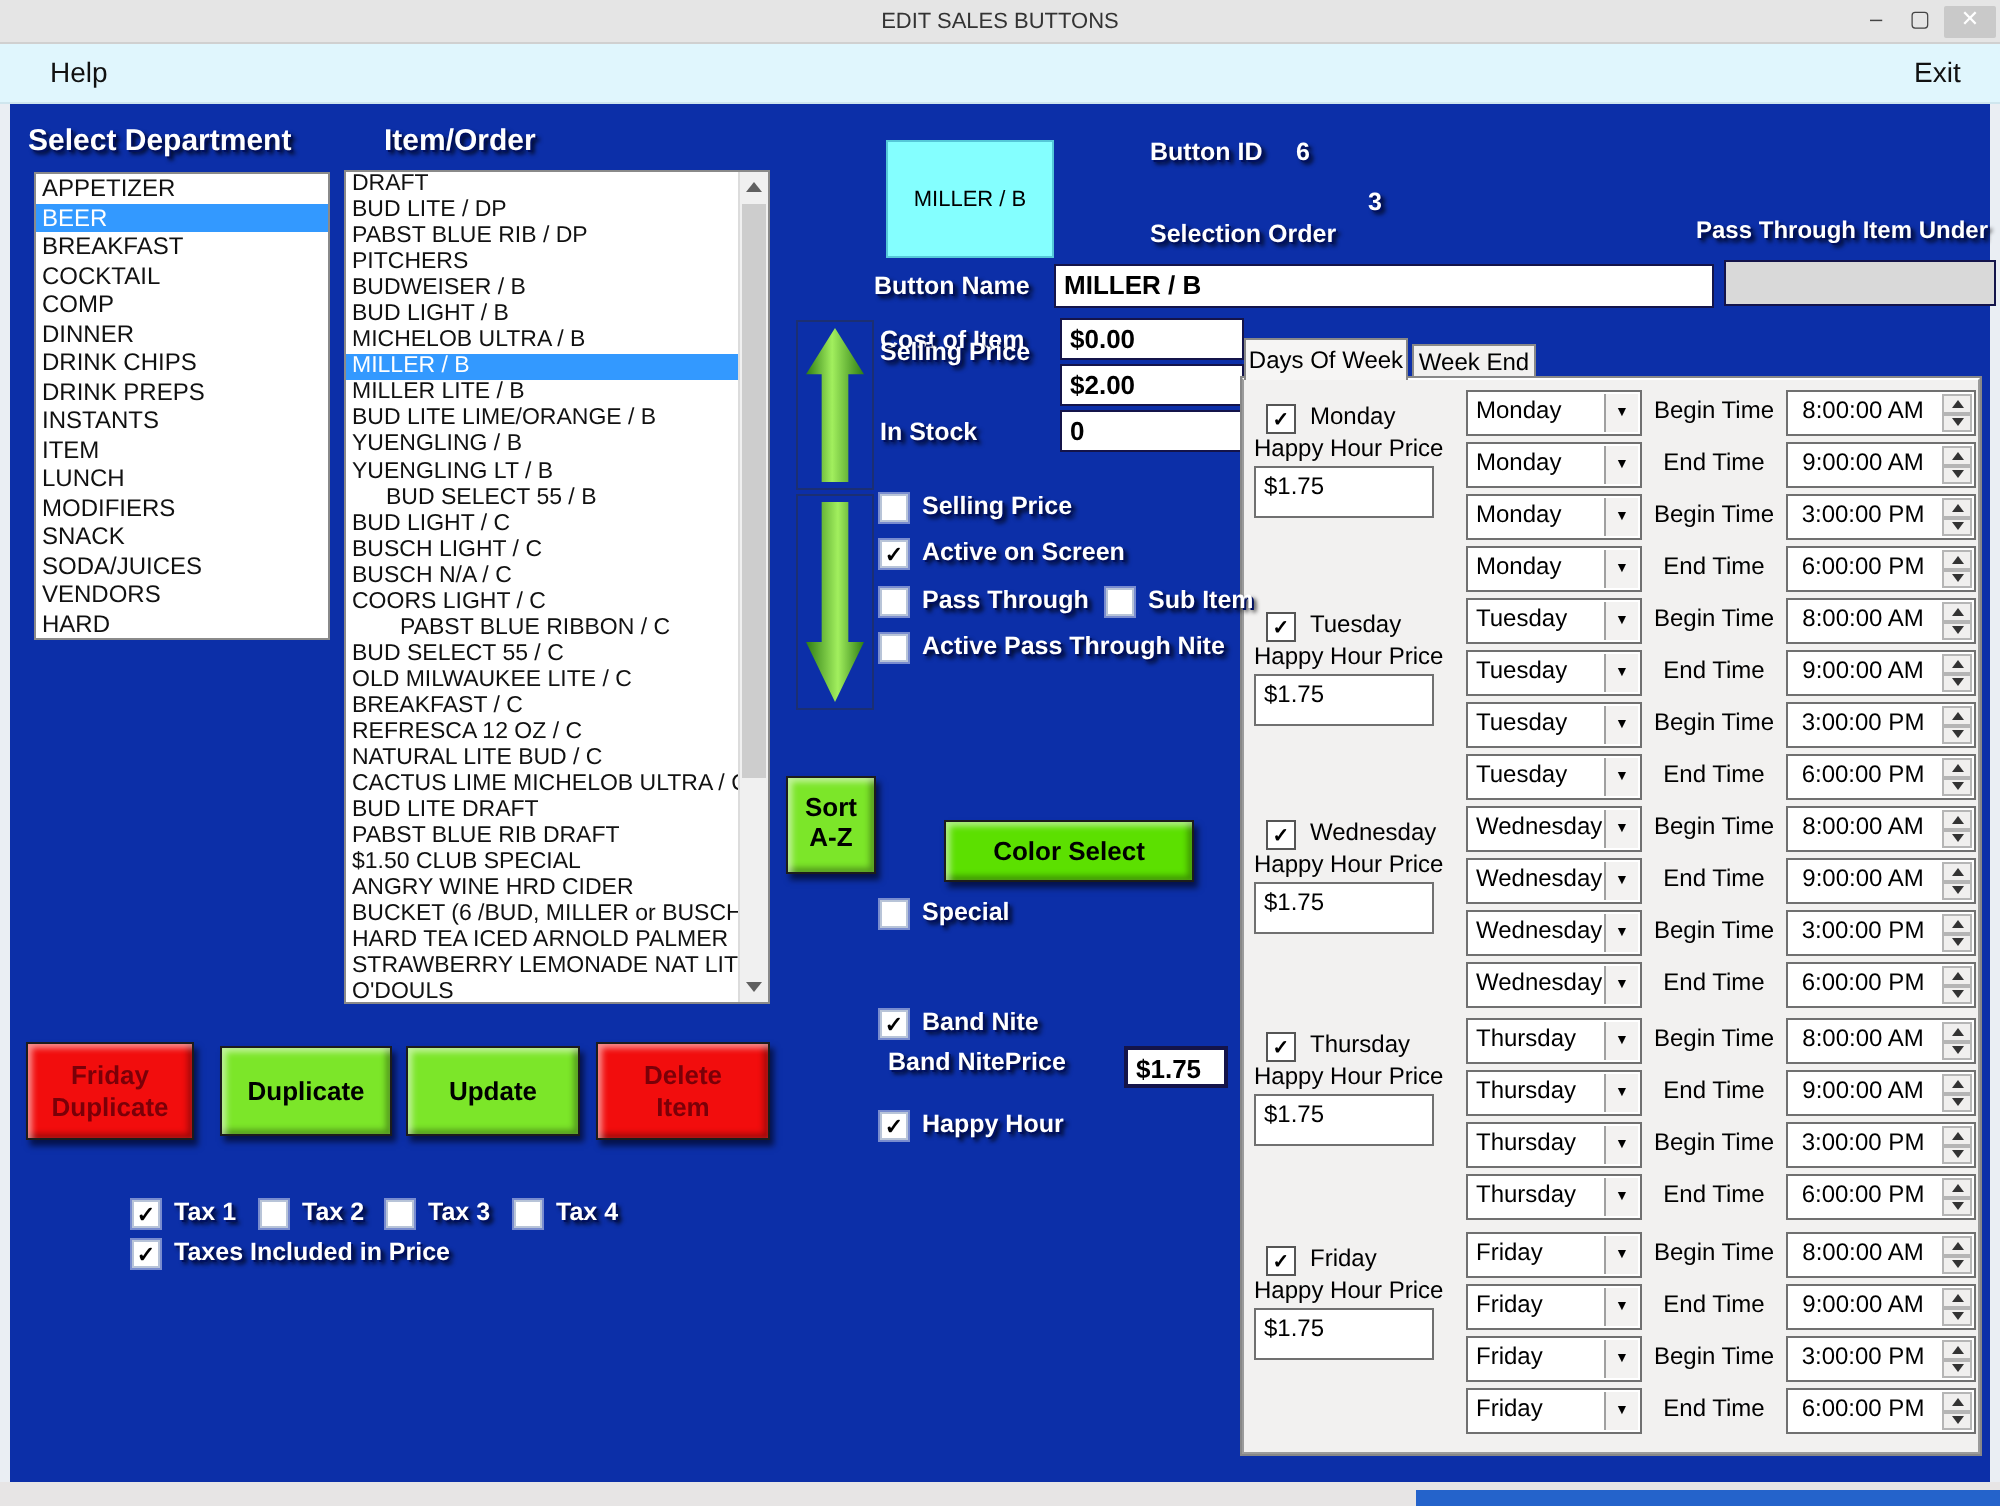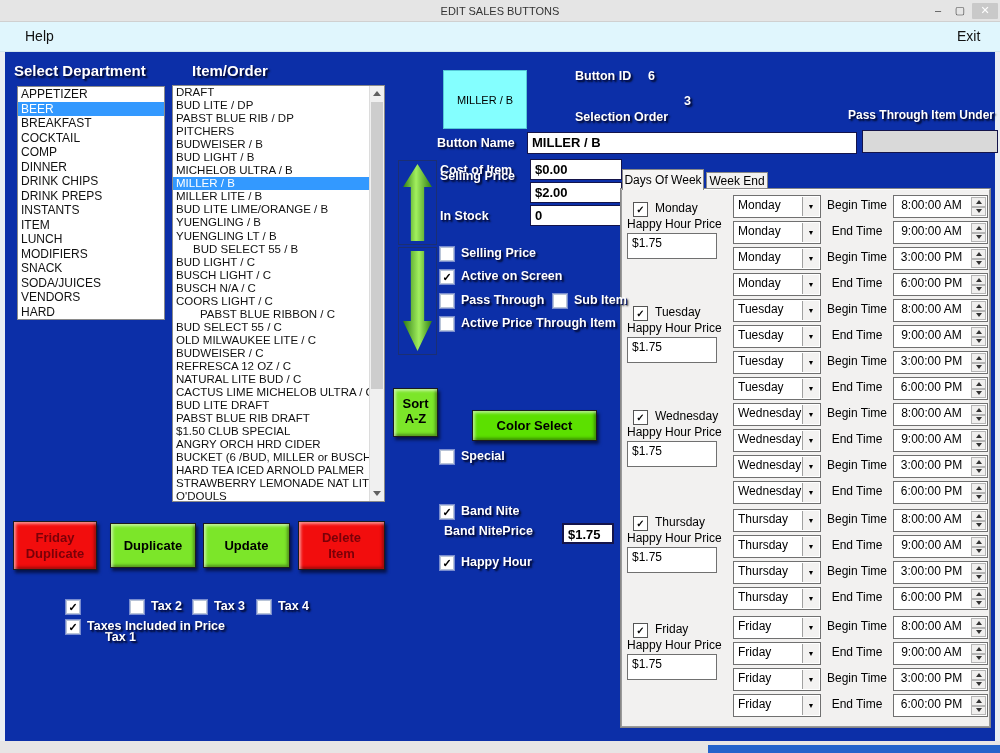--- a/index.html
+++ b/index.html
@@ -143,28 +143,28 @@
     <div class="irow" style="width: 196px;">YUENGLING / B</div>
     <div class="irow" style="width: 196px;">YUENGLING LT / B</div>
     <div class="irow" style="width: 196px; padding-left: 20px;">BUD SELECT 55 / B</div>
     <div class="irow" style="width: 196px;">BUD LIGHT / C</div>
     <div class="irow" style="width: 196px;">BUSCH LIGHT / C</div>
     <div class="irow" style="width: 196px;">BUSCH N/A / C</div>
     <div class="irow" style="width: 196px;">COORS LIGHT / C</div>
     <div class="irow" style="width: 196px; padding-left: 27px;">PABST BLUE RIBBON / C</div>
     <div class="irow" style="width: 196px;">BUD SELECT 55 / C</div>
     <div class="irow" style="width: 196px;">OLD MILWAUKEE LITE / C</div>
-    <div class="irow" style="width: 196px;">BUDWEISER / C</div>
+    <div class="irow" style="width: 196px;">BREAKFAST / C</div>
     <div class="irow" style="width: 196px;">REFRESCA  12 OZ / C</div>
     <div class="irow" style="width: 196px;">NATURAL LITE BUD / C</div>
     <div class="irow" style="width: 196px;">CACTUS LIME MICHELOB ULTRA / C</div>
     <div class="irow" style="width: 196px;">BUD LITE DRAFT</div>
     <div class="irow" style="width: 196px;">PABST BLUE RIB DRAFT</div>
     <div class="irow" style="width: 196px;">$1.50 CLUB SPECIAL</div>
-    <div class="irow" style="width: 196px;">ANGRY ORCH HRD CIDER</div>
+    <div class="irow" style="width: 196px;">ANGRY WINE HRD CIDER</div>
     <div class="irow" style="width: 196px;">BUCKET (6 /BUD, MILLER or BUSCH L</div>
     <div class="irow" style="width: 196px;">HARD TEA ICED ARNOLD PALMER</div>
     <div class="irow" style="width: 196px;">STRAWBERRY LEMONADE NAT LITE</div>
     <div class="irow" style="width: 196px;">O'DOULS</div>
   </div>
 
 <div class="abs preview" style="left:443px;top:70px;width:84px;height:59px;">MILLER / B</div>
 <div class="abs lbl" style="left:575px;top:69px;">Button ID</div>
 <div class="abs lbl" style="left:648px;top:69px;">6</div>
 <div class="abs lbl" style="left:575px;top:94px;margin-top:16px;">Selection Order</div>
@@ -567,39 +567,39 @@
     <div class="abs btn3d green" style="left: 203px; top: 523px; width: 87px; height: 45px; font-size: 13px; display: flex; flex-direction: column; align-items: center; justify-content: center; line-height: 1.2;">
       <div>Update</div>
     </div>
     <div class="abs btn3d red" style="left: 298px; top: 521px; width: 87px; height: 49px; font-size: 13px; display: flex; flex-direction: column; align-items: center; justify-content: center; line-height: 1.2;">
       <div>Delete</div>
       <div>Item</div>
     </div>
   </div>
 <div id="tax-area">
     <div class="abs cb" style="left: 66px; top: 600px;">✓</div>
-    <div class="abs lbl" style="left: 87px; top: 630px; margin-left: 18px;">Tax 1</div>
+    <div class="abs lbl" style="left: 87px; top: 599px;">Tax 1</div>
     <div class="abs cb" style="left: 130px; top: 600px;"></div>
     <div class="abs lbl" style="left: 151px; top: 599px;">Tax 2</div>
     <div class="abs cb" style="left: 193px; top: 600px;"></div>
     <div class="abs lbl" style="left: 214px; top: 599px;">Tax 3</div>
     <div class="abs cb" style="left: 257px; top: 600px;"></div>
     <div class="abs lbl" style="left: 278px; top: 599px;">Tax 4</div>
     <div class="abs cb" style="left: 66px; top: 620px;">✓</div>
     <div class="abs lbl" style="left: 87px; top: 619px;">Taxes Included in Price</div>
   </div>
 
 <div class="abs cb" style="left: 440px; top: 247px;"></div>
 <div class="abs lbl" style="left: 461px; top: 246px;">Selling Price</div>
 <div class="abs cb" style="left: 440px; top: 270px;">✓</div>
 <div class="abs lbl" style="left: 461px; top: 269px;">Active on Screen</div>
 <div class="abs cb" style="left: 440px; top: 294px;"></div>
 <div class="abs lbl" style="left: 461px; top: 293px;">Pass Through</div>
 <div class="abs cb" style="left: 553px; top: 294px;"></div>
 <div class="abs lbl" style="left: 574px; top: 293px;">Sub Item</div>
 <div class="abs cb" style="left: 440px; top: 317px;"></div>
-<div class="abs lbl" style="left: 461px; top: 316px;">Active Price Through Item</div>
+<div class="abs lbl" style="left: 461px; top: 316px;">Active Pass Through Nite</div>
 <div class="abs cb" style="left: 440px; top: 450px;"></div>
 <div class="abs lbl" style="left: 461px; top: 449px;">Special</div>
 <div class="abs cb" style="left: 440px; top: 505px;">✓</div>
 <div class="abs lbl" style="left: 461px; top: 504px;">Band Nite</div>
 <div class="abs cb" style="left: 440px; top: 556px;">✓</div>
 <div class="abs lbl" style="left: 461px; top: 555px;">Happy Hour</div>
 
 </body></html>

